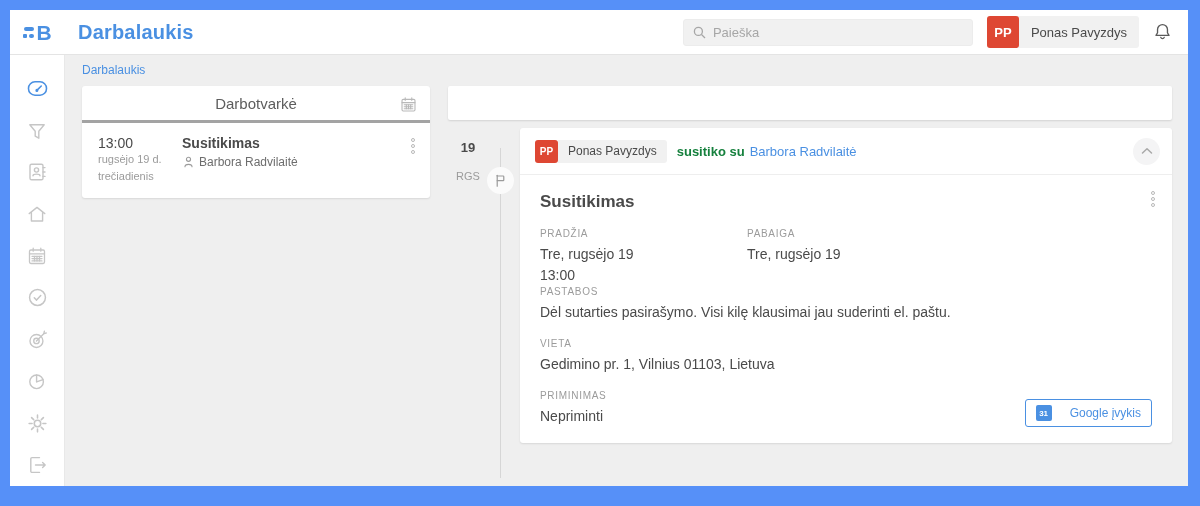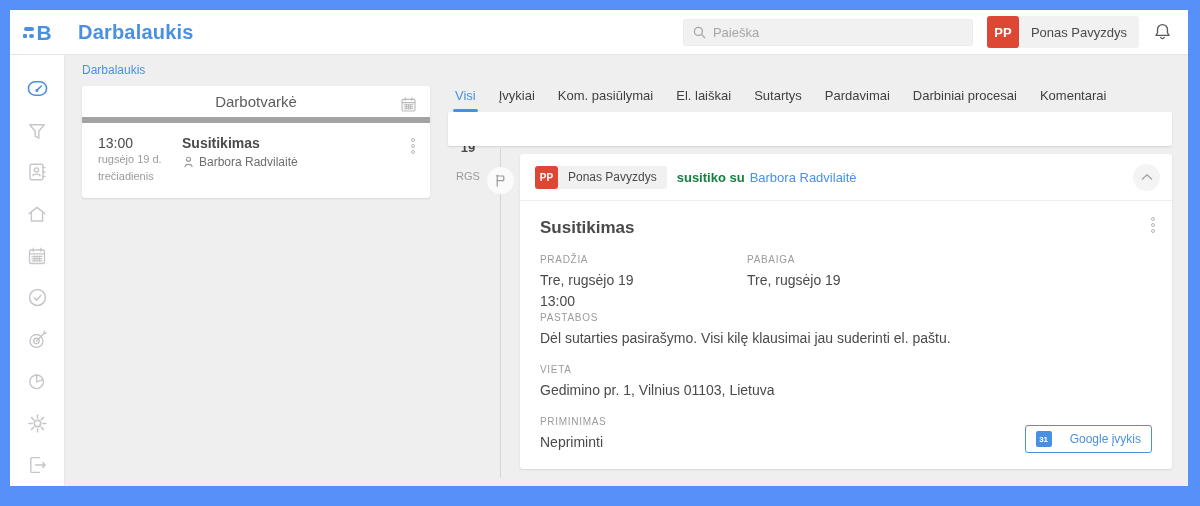--- a/index.html
+++ b/index.html
@@ -41,21 +41,21 @@
   .card { background:#fff; border-radius:3px; box-shadow:0 1px 2px rgba(0,0,0,.10); }
   .sales-card { padding:15px 16px 18px; margin-bottom:18px; }
   .sc-head { display:flex; align-items:flex-start; }
   .sc-icon { margin:1px 12px 0 0; flex:none; }
   .sc-title { font-size:15px; font-weight:600; color:#4a4a4a; letter-spacing:.4px; line-height:1.2; }
   .sc-sub { font-size:13px; color:#9b9b9b; margin-top:4px; }
   .help { margin-left:auto; width:15px; height:15px; border:1px solid #cfcfcf; border-radius:50%; color:#b3b3b3; font-size:10px; display:flex; align-items:center; justify-content:center; cursor:pointer; }
   .sc-divider { border-top:1px dotted #d8d8d8; margin:13px 0 0; }
   .sc-value { font-size:32px; font-weight:600; color:#4a4a4a; margin-top:12px; letter-spacing:.5px; }
 
-  .agenda-card .ag-head { position:relative; height:37px; display:flex; align-items:center; justify-content:center; border-bottom:6px solid #a3a3a3; }
+  .agenda-card .ag-head { position:relative; height:37px; display:flex; align-items:center; justify-content:center; border-bottom:3px solid #a3a3a3; }
   .ag-title { font-size:15px; color:#5d5d5d; }
   .ag-cal { position:absolute; right:12px; top:9px; cursor:pointer; display:flex; }
   .ag-item { display:flex; padding:12px 10px 14px 16px; cursor:pointer; }
   .ag-time { width:84px; flex:none; }
   .ag-time .t { font-size:14px; color:#4a4a4a; }
   .ag-time .d, .ag-time .w { font-size:11px; color:#9b9b9b; line-height:1.5; }
   .ag-main { flex:1; min-width:0; }
   .ag-ev-title { font-size:14px; font-weight:700; color:#4a4a4a; margin-bottom:4px; }
   .ag-desc { font-size:12px; color:#8f8f8f; white-space:nowrap; overflow:hidden; text-overflow:ellipsis; margin-bottom:6px; }
   .ag-person { display:flex; align-items:center; font-size:12px; color:#6d6d6d; }
@@ -279,30 +279,20 @@
               <div class="kebab">
                     <i></i>
                     <i></i>
                     <i></i>
                   </div>
             </div>
           </section>
         </div>
 
         <div class="right-col">
-          <div class="tabs">
-            <div class="tab active">Visi</div>
-            <div class="tab">Įvykiai</div>
-            <div class="tab">Kom. pasiūlymai</div>
-            <div class="tab">El. laiškai</div>
-            <div class="tab">Sutartys</div>
-            <div class="tab">Pardavimai</div>
-            <div class="tab">Darbiniai procesai</div>
-            <div class="tab">Komentarai</div>
-          </div>
 
           <div class="toolbar-blank"></div>
 
           <div class="tl-line"></div>
           <div class="tl-date">
             <div class="day">19</div>
             <div class="mon">RGS</div>
           </div>
           <div class="tl-marker">
             <span>

